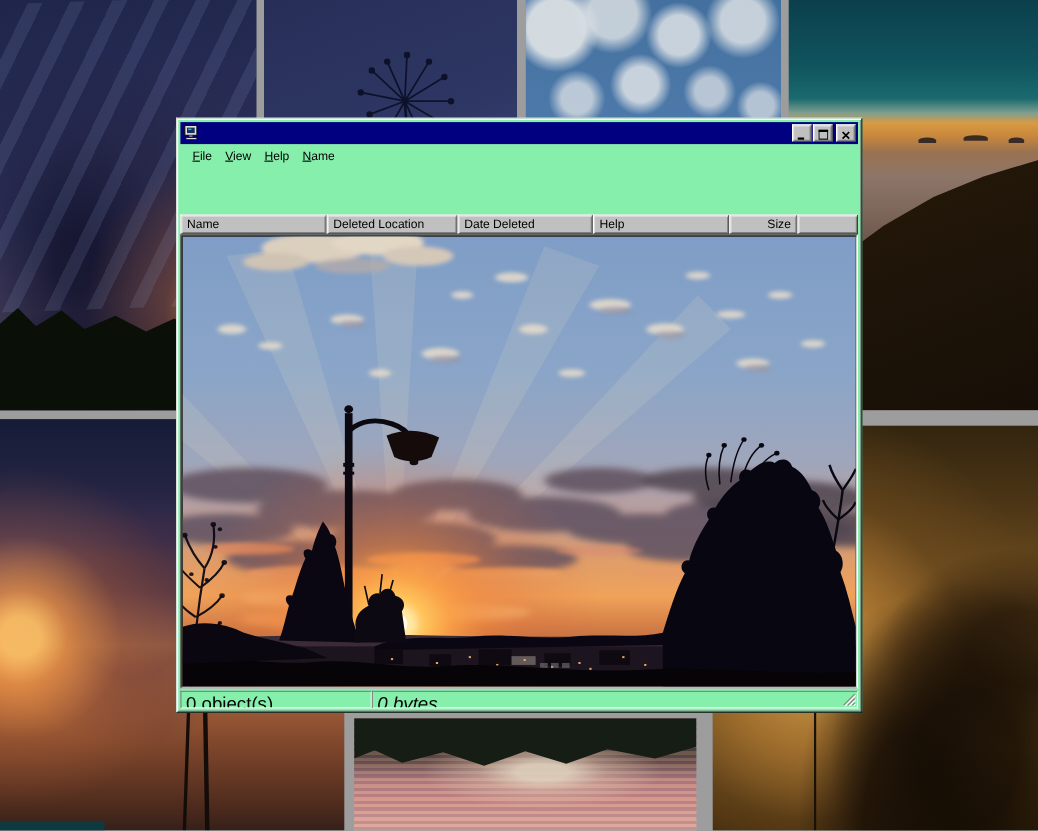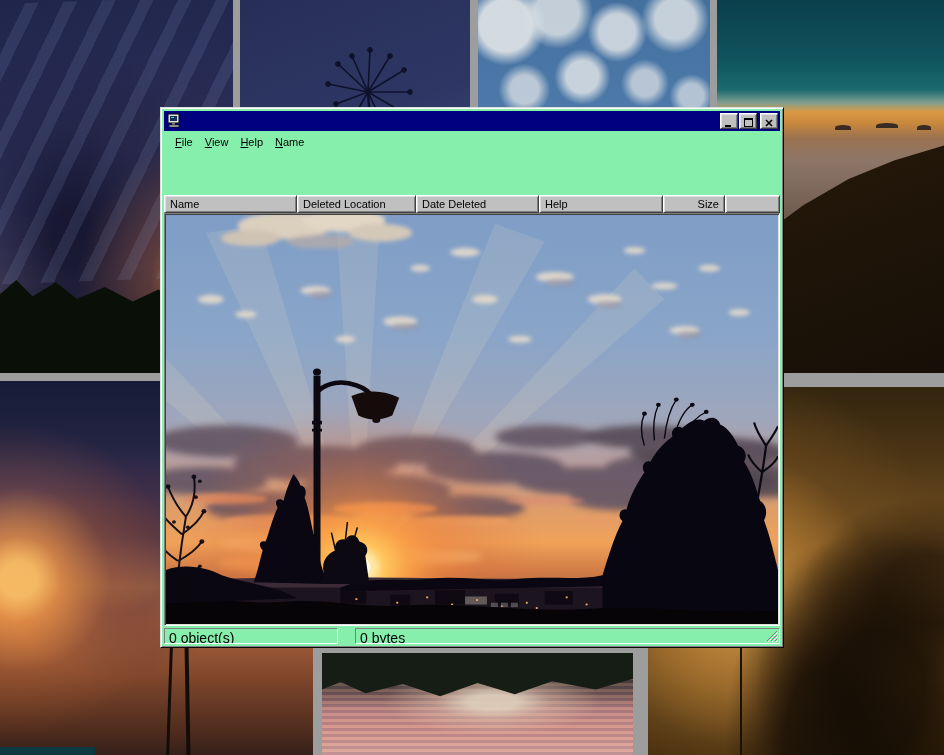--- a/index.html
+++ b/index.html
@@ -106,23 +106,23 @@
   .col-size{text-align:right;}
   .col-fill{flex:1 1 auto;}
   .listview{flex:1 1 auto;position:relative;
     border:1px solid;border-color:#808080 #ffffff #ffffff #808080;
     box-shadow:inset 1px 1px 0 #404040, inset -1px -1px 0 #dfdfdf;
     background:#000;overflow:hidden;}
   .listview svg{position:absolute;left:1px;top:1px;width:calc(100% - 2px);height:calc(100% - 2px);}
   .statusbar{height:16px;margin-top:2px;display:flex;flex:none;}
   .status-panel{box-sizing:border-box;height:16px;
     border:1px solid;border-color:#808080 #ffffff #ffffff #808080;
-    font-size:14px;color:#000;padding:1px 4px 0 4px;white-space:nowrap;overflow:hidden;}
+    font-size:17px;color:#000;padding:1px 4px 0 4px;white-space:nowrap;overflow:hidden;}
   .sp-objects{width:174px;flex:none;}
-  .sp-bytes{flex:1 1 auto;margin-left:17px;position:relative;}
+  .sp-bytes{flex:1 1 auto;margin-left:0;position:relative;font-style:italic;}
   .grip{position:absolute;right:1px;bottom:1px;width:12px;height:12px;}
 </style>
 </head>
 <body>
 
 <div>
   <div class="tile tile-rays">
     <div class="raybeams"></div>
     <div class="trees"></div>
   </div>

